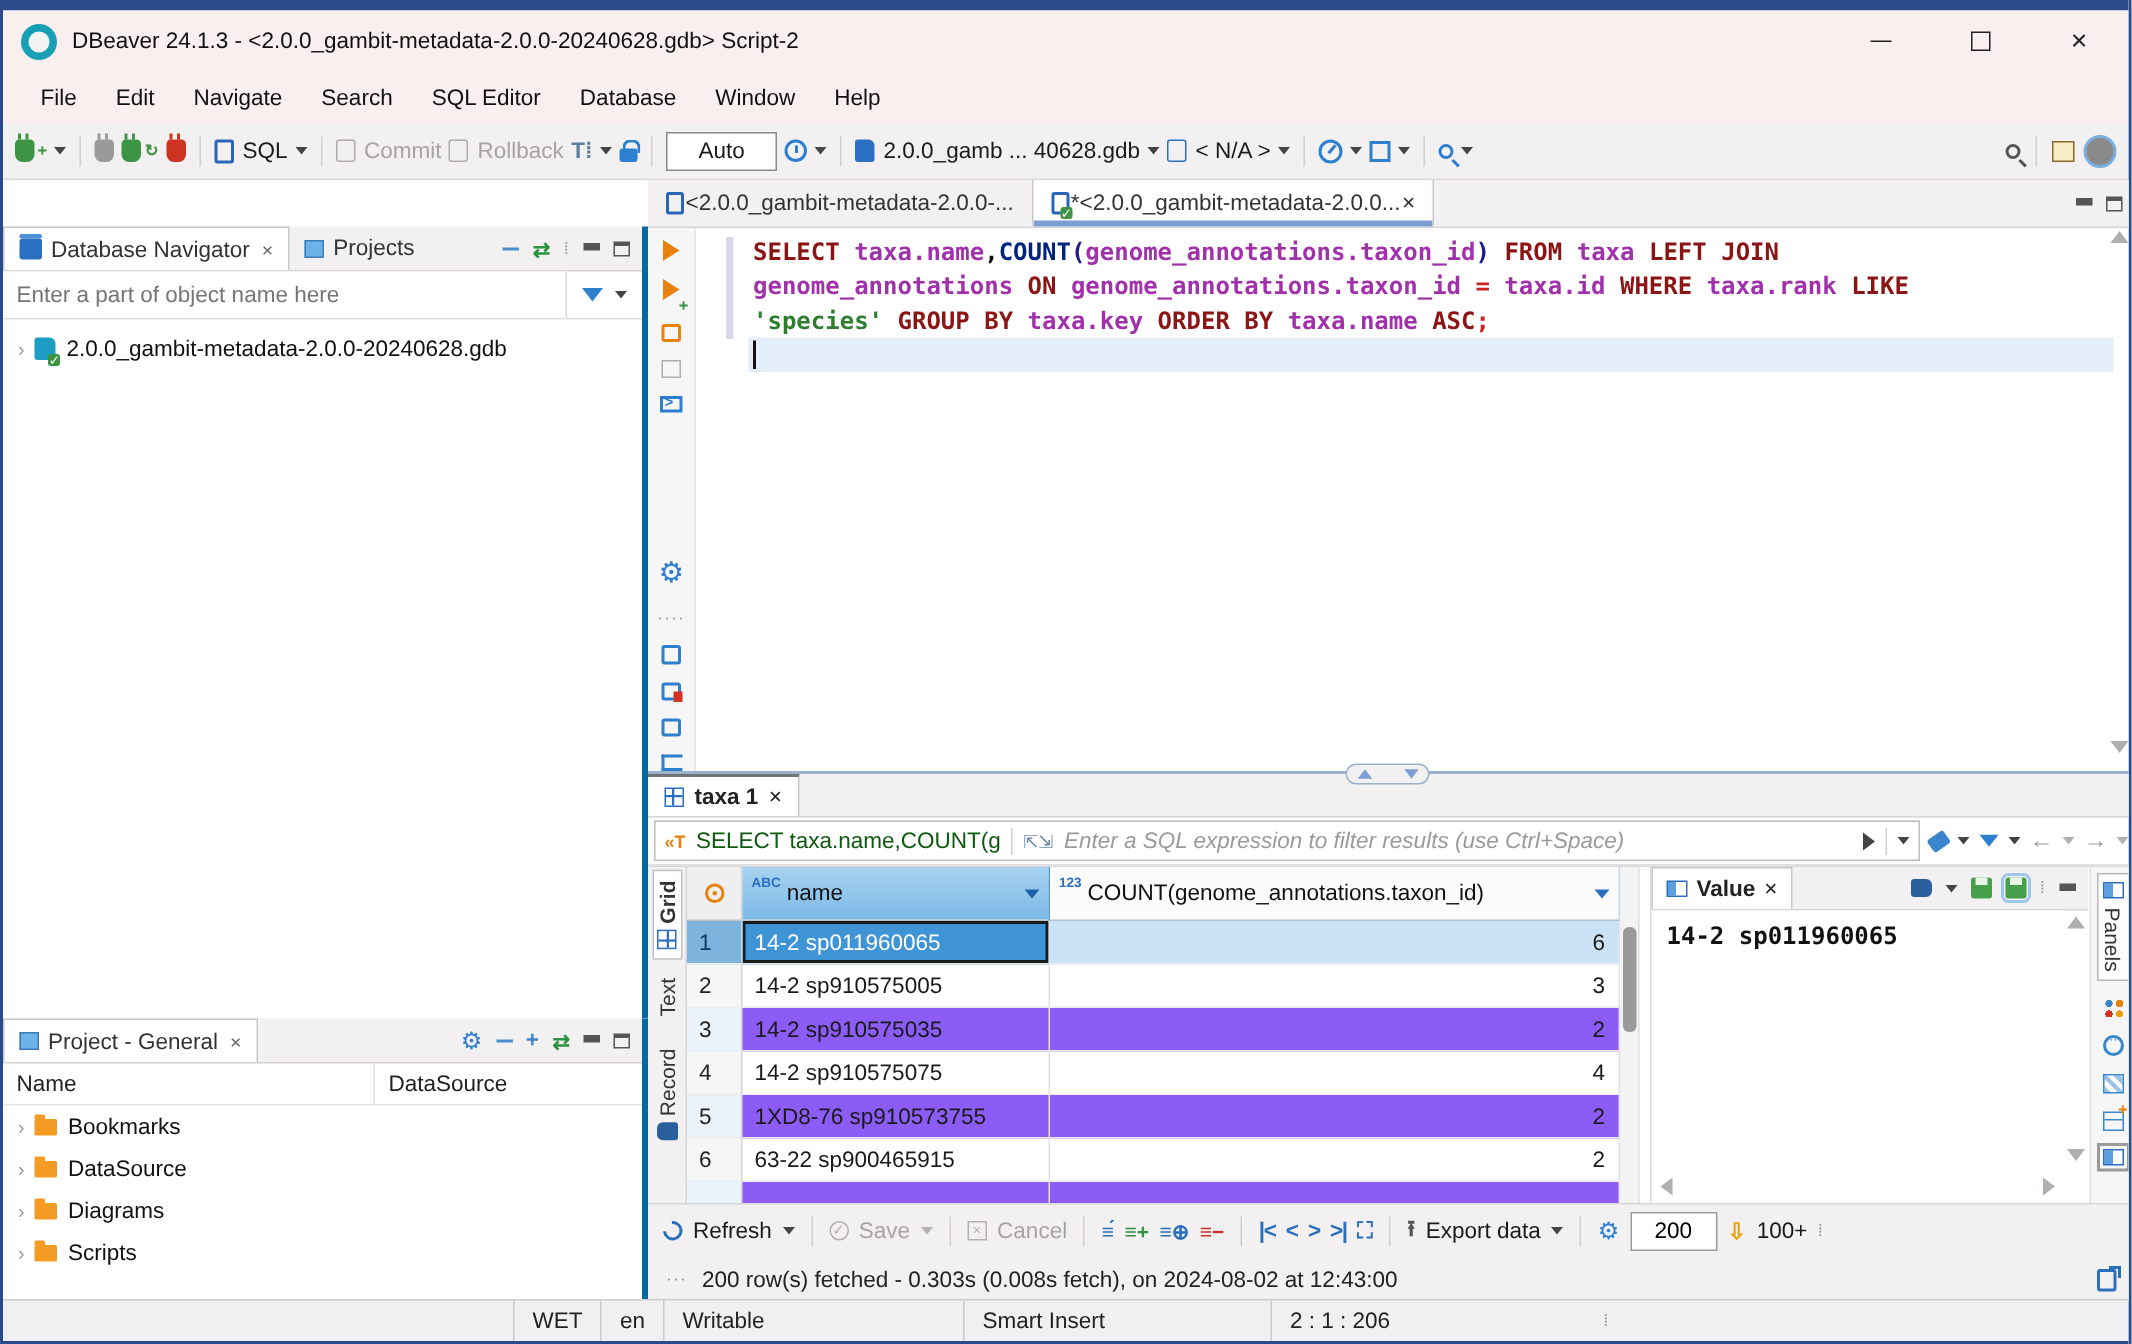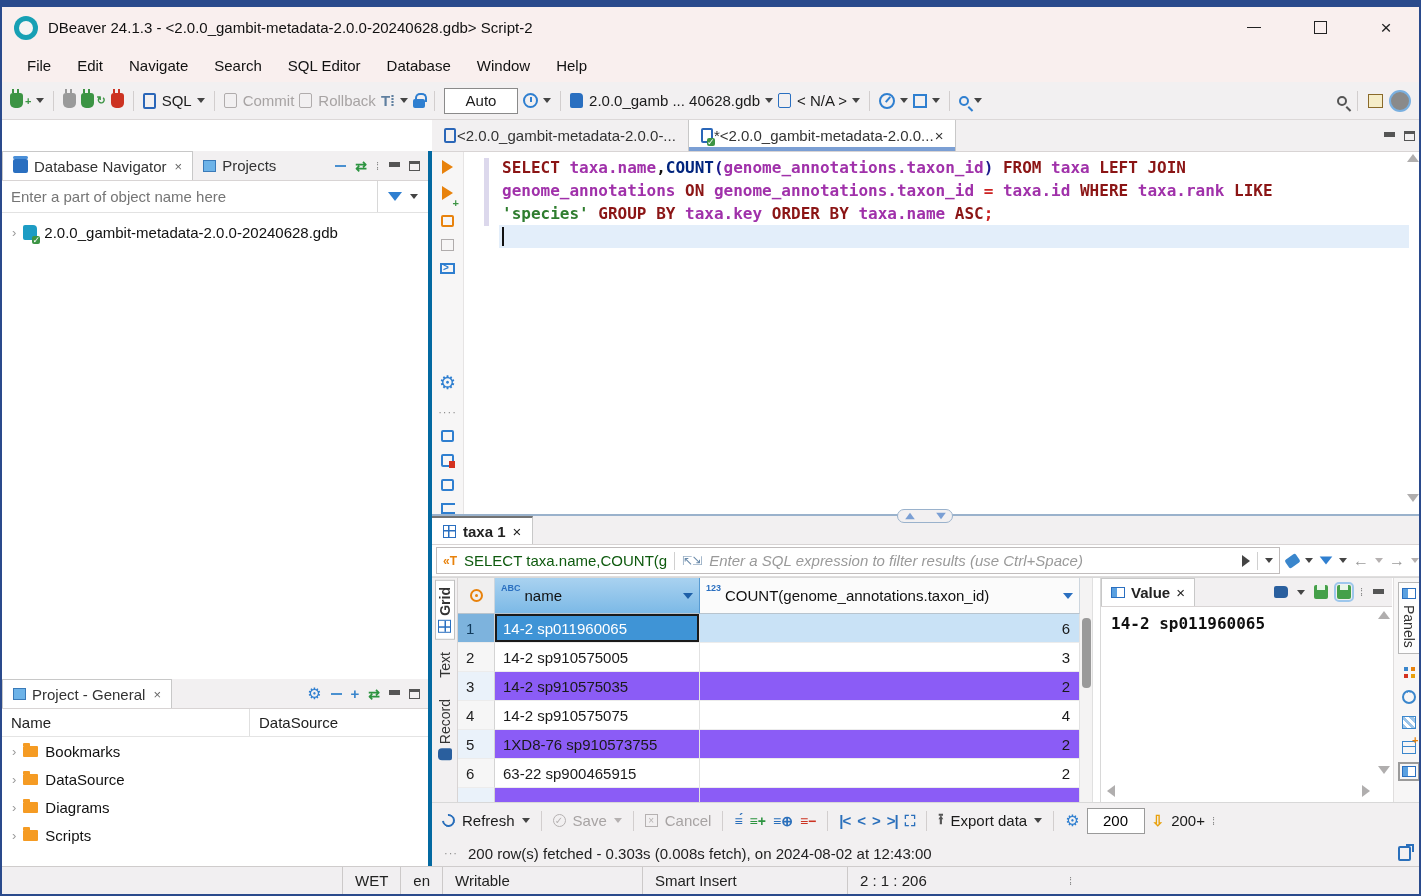--- a/index.html
+++ b/index.html
@@ -605,21 +605,21 @@
     <span class="navic">&gt;|</span>
     <span class="navic" style="letter-spacing:0">⛶</span>
     <span class="tb-sep"></span>
     <span class="export-ic">⭱</span>
     <span class="tb-label">Export data</span>
     <span class="dd"></span>
     <span class="tb-sep"></span>
     <span class="ic-gear">⚙</span>
     <input id="fetch-input" value="200" style="">
     <span class="fetch-more-ic">⇩</span>
-    <span class="tb-label">200+</span>
+    <span class="tb-label">100+</span>
     <span class="ic-dots3">⁞</span>
   </div>
 
   <div id="res-status">
     <span class="dots-pre">···</span>
     <span>200 row(s) fetched - 0.303s (0.008s fetch), on 2024-08-02 at 12:43:00</span>
     <span class="copy-blue"></span>
   </div>
 </div>
 

